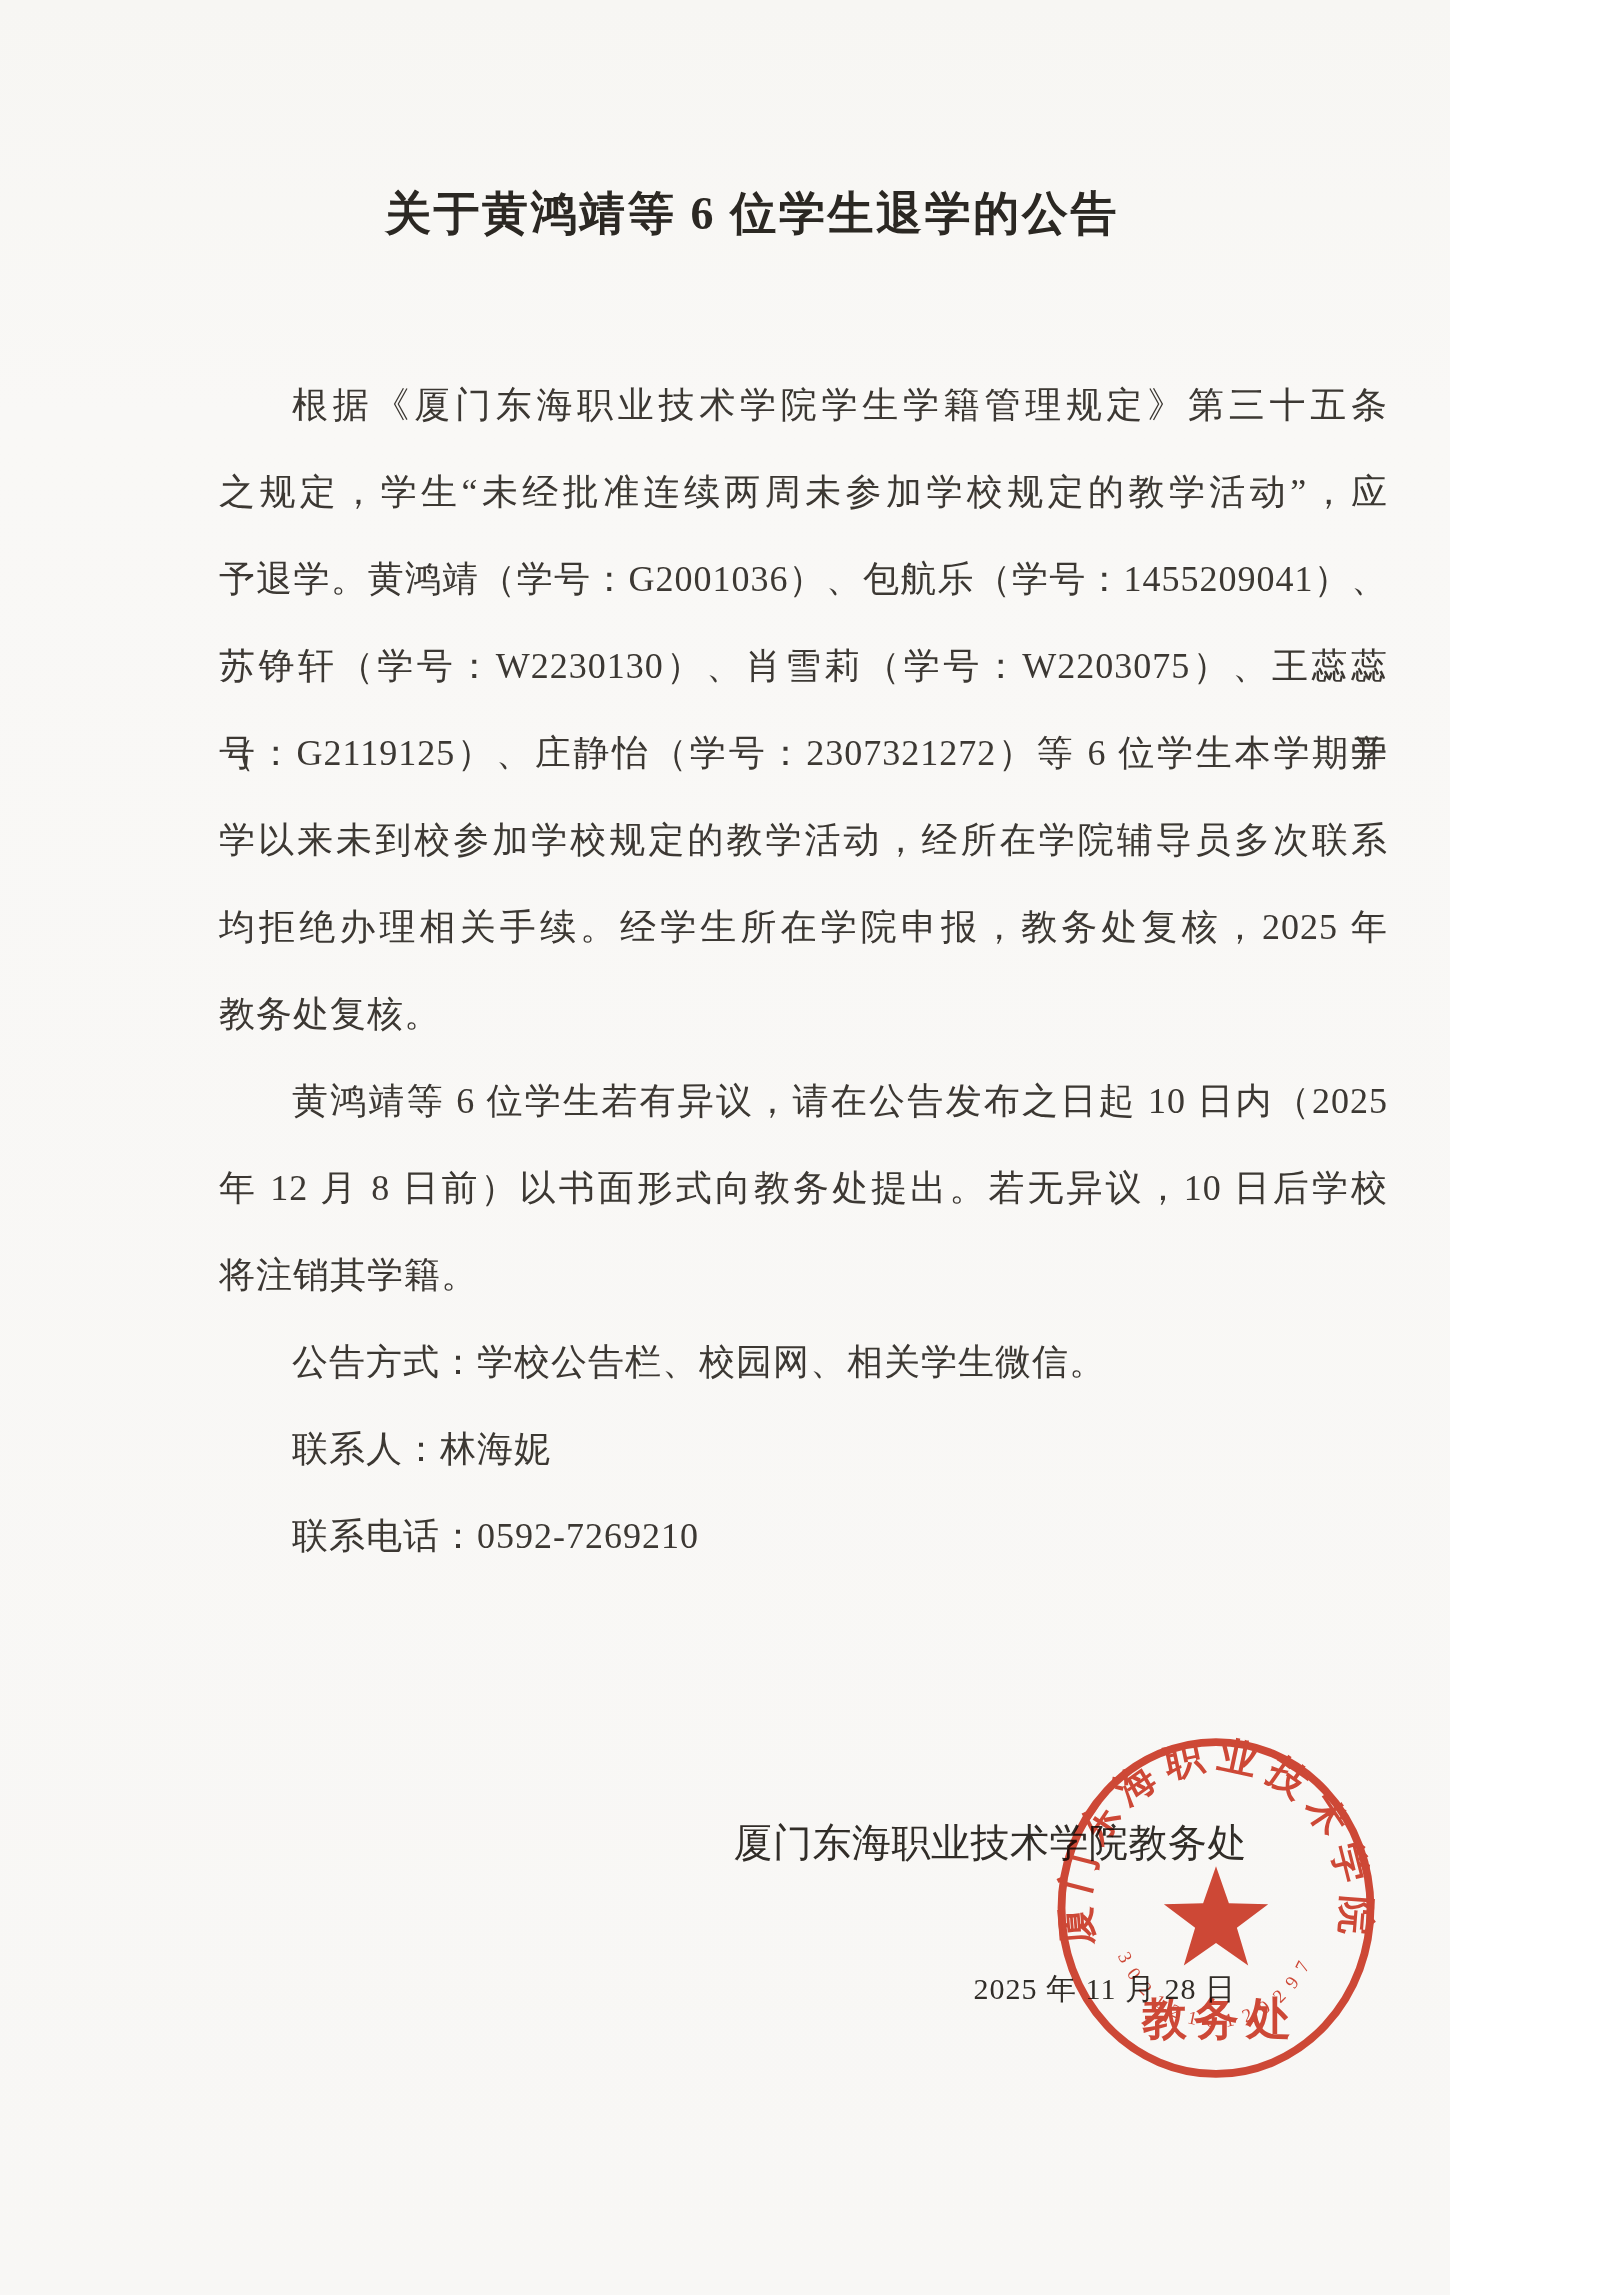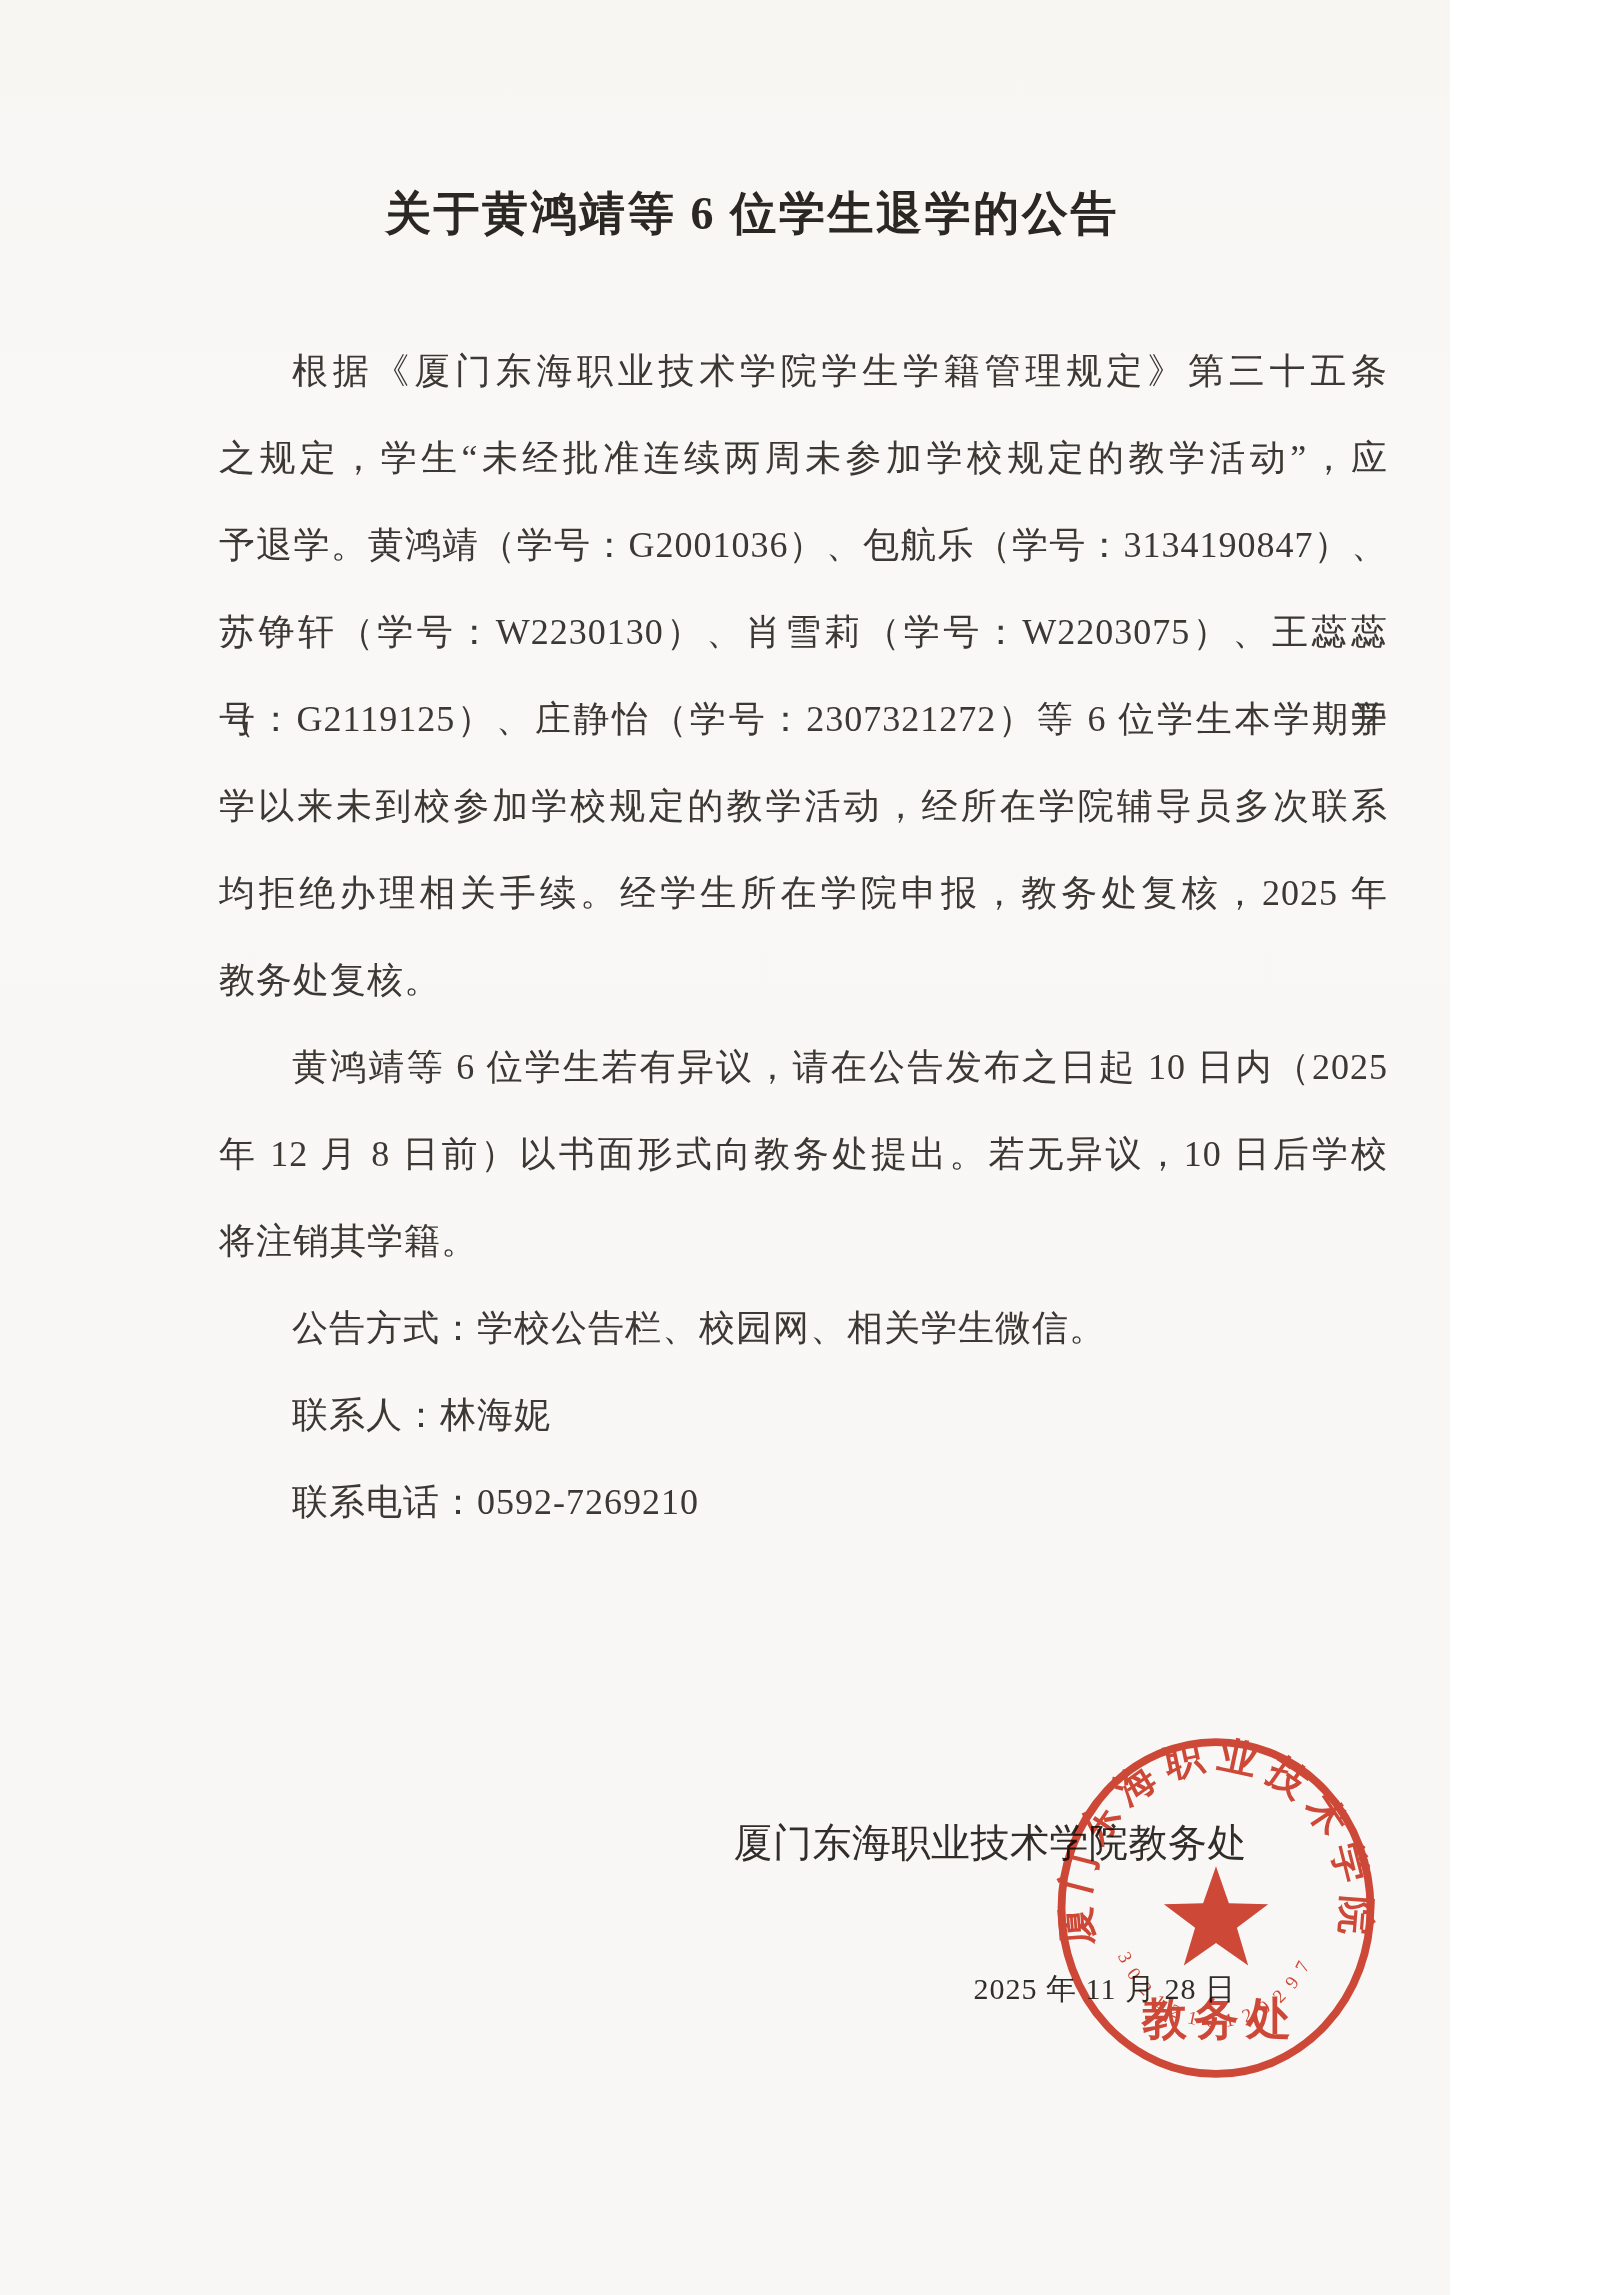--- a/index.html
+++ b/index.html
@@ -18,21 +18,21 @@
     left: 27px;
     width: 100%;
     text-align: center;
     font-size: 46px;
     font-weight: 700;
     letter-spacing: 2.6px;
     color: #2b2823;
   }
   .body-block {
     position: absolute;
-    top: 328px;
+    top: 362px;
     left: 219px;
     width: 1169px;
   }
   .line {
     height: 87px;
     line-height: 87px;
     font-size: 36px;
     letter-spacing: 1px;
     text-align: left;
     white-space: nowrap;
@@ -78,21 +78,21 @@
 </head>
 <body>
 
 <div class="page">
 
   <div class="doc-title">关于黄鸿靖等 6 位学生退学的公告</div>
 
   <div class="body-block">
     <div class="line justify indent">根据《厦门东海职业技术学院学生学籍管理规定》第三十五条</div>
     <div class="line justify">之规定，学生“未经批准连续两周未参加学校规定的教学活动”，应</div>
-    <div class="line justify">予退学。黄鸿靖（学号：G2001036）、包航乐（学号：3134190847）、</div>
+    <div class="line justify">予退学。黄鸿靖（学号：G2001036）、包航乐（学号：1455209041）、</div>
     <div class="line justify">苏铮轩（学号：W2230130）、肖雪莉（学号：W2203075）、王蕊蕊（学</div>
     <div class="line justify">号：G2119125）、庄静怡（学号：2307321272）等 6 位学生本学期开</div>
     <div class="line justify">学以来未到校参加学校规定的教学活动，经所在学院辅导员多次联系</div>
     <div class="line justify">均拒绝办理相关手续。经学生所在学院申报，教务处复核，2025 年</div>
     <div class="line">教务处复核。</div>
     <div class="line justify indent">黄鸿靖等 6 位学生若有异议，请在公告发布之日起 10 日内（2025</div>
     <div class="line justify">年 12 月 8 日前）以书面形式向教务处提出。若无异议，10 日后学校</div>
     <div class="line">将注销其学籍。</div>
     <div class="line indent">公告方式：学校公告栏、校园网、相关学生微信。</div>
     <div class="line indent">联系人：林海妮</div>

